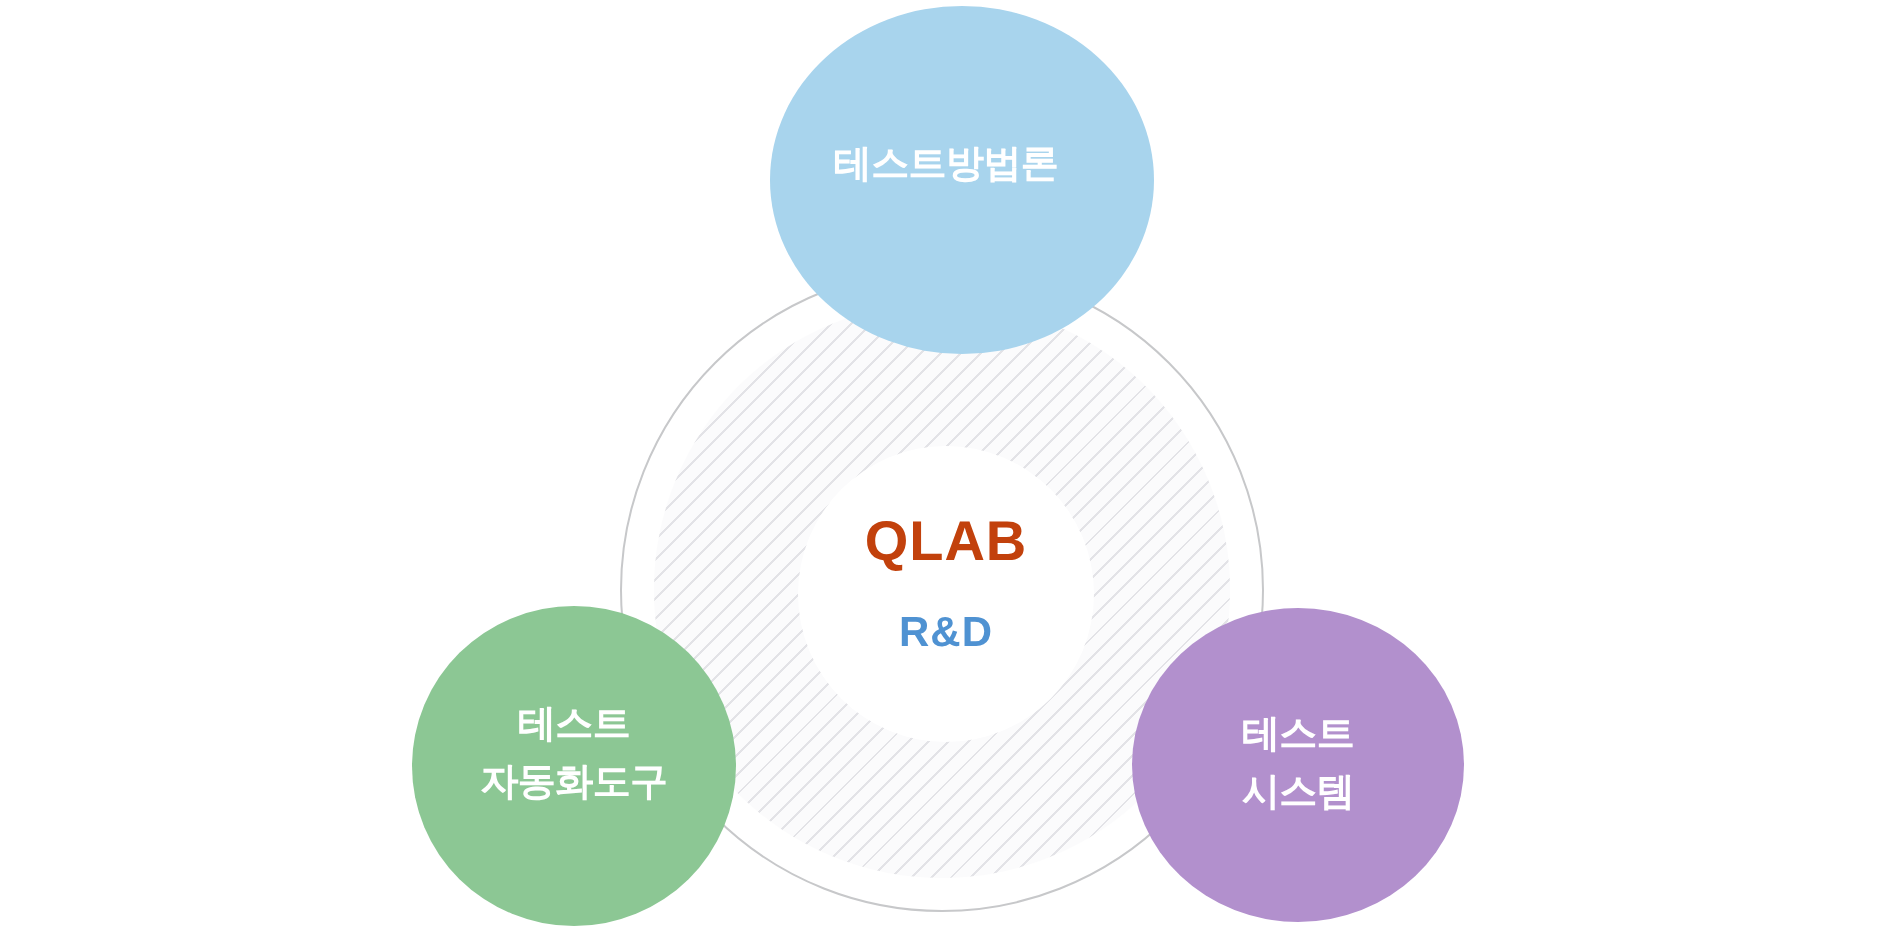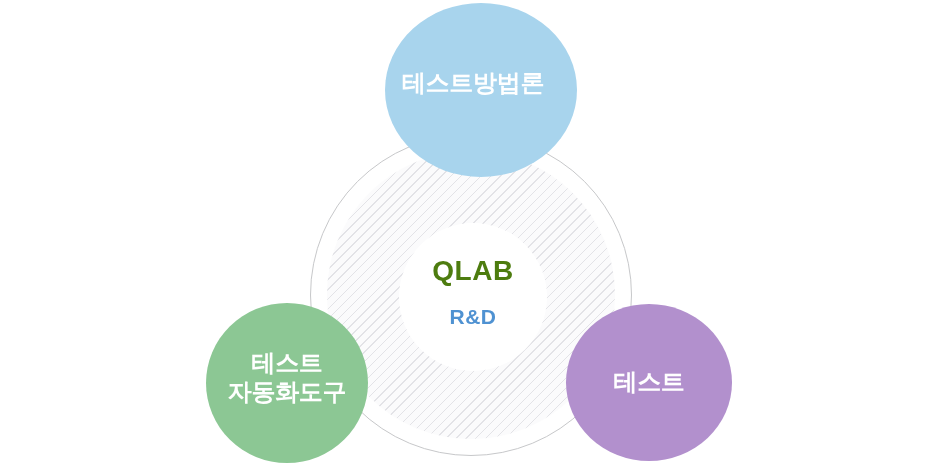--- a/index.html
+++ b/index.html
@@ -44,21 +44,21 @@
     width: 148px; height: 148px;
     background: #ffffff;
     z-index: 3;
     display: flex;
     flex-direction: column;
     align-items: center;
     justify-content: center;
   }
   .core-inner { text-align: center; margin-top: -10px; }
   .core-title {
-    color: #4d7c0f;
+    color: #c2410c;
     font-size: 28px;
     font-weight: 700;
     letter-spacing: 0.5px;
   }
   .core-subtitle {
     color: #4f92d2;
     font-size: 21px;
     font-weight: 700;
     margin-top: 18px;
     letter-spacing: 0.5px;
@@ -66,21 +66,21 @@
 
   
   .node {
     z-index: 4;
     display: flex;
     align-items: center;
     justify-content: center;
   }
   .node-label {
     color: #ffffff;
-    font-size: 24px;
+    font-size: 19px;
     font-weight: 700;
     text-align: center;
     line-height: 29px;
     letter-spacing: -0.3px;
   }
   .node-label span { display: block; }
 
   .node-blue {
     left: 385px; top: 3px;
     width: 192px; height: 174px;
@@ -127,16 +127,17 @@
   <div class="circle node node-green">
     <div class="node-label">
       <span>테스트</span>
       <span>자동화도구</span>
     </div>
   </div>
 
   <div class="circle node node-purple">
     <div class="node-label">
       <span>테스트</span>
+      <span>시스템</span>
     </div>
   </div>
 
 </div>
 
 </body></html>

